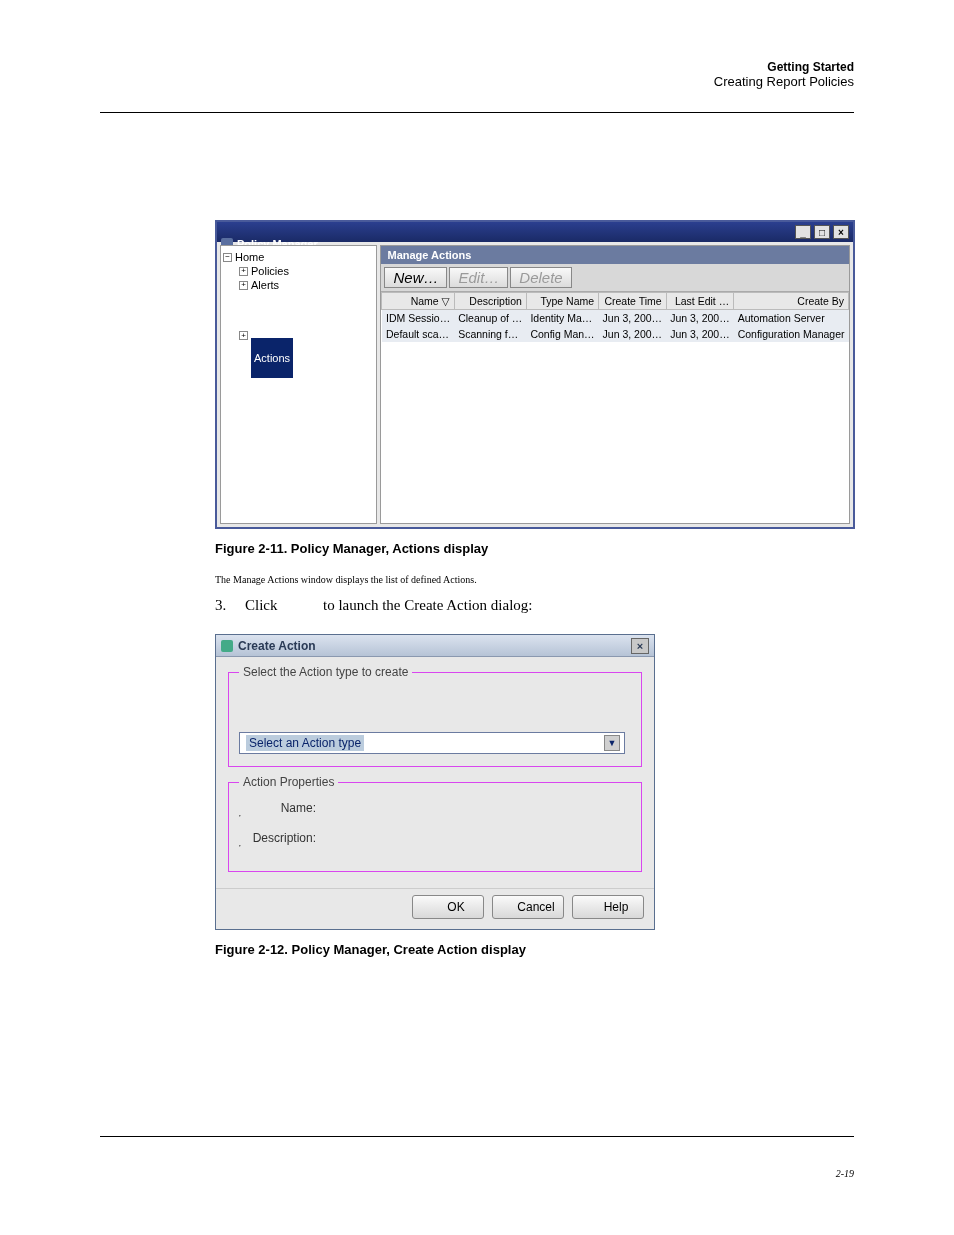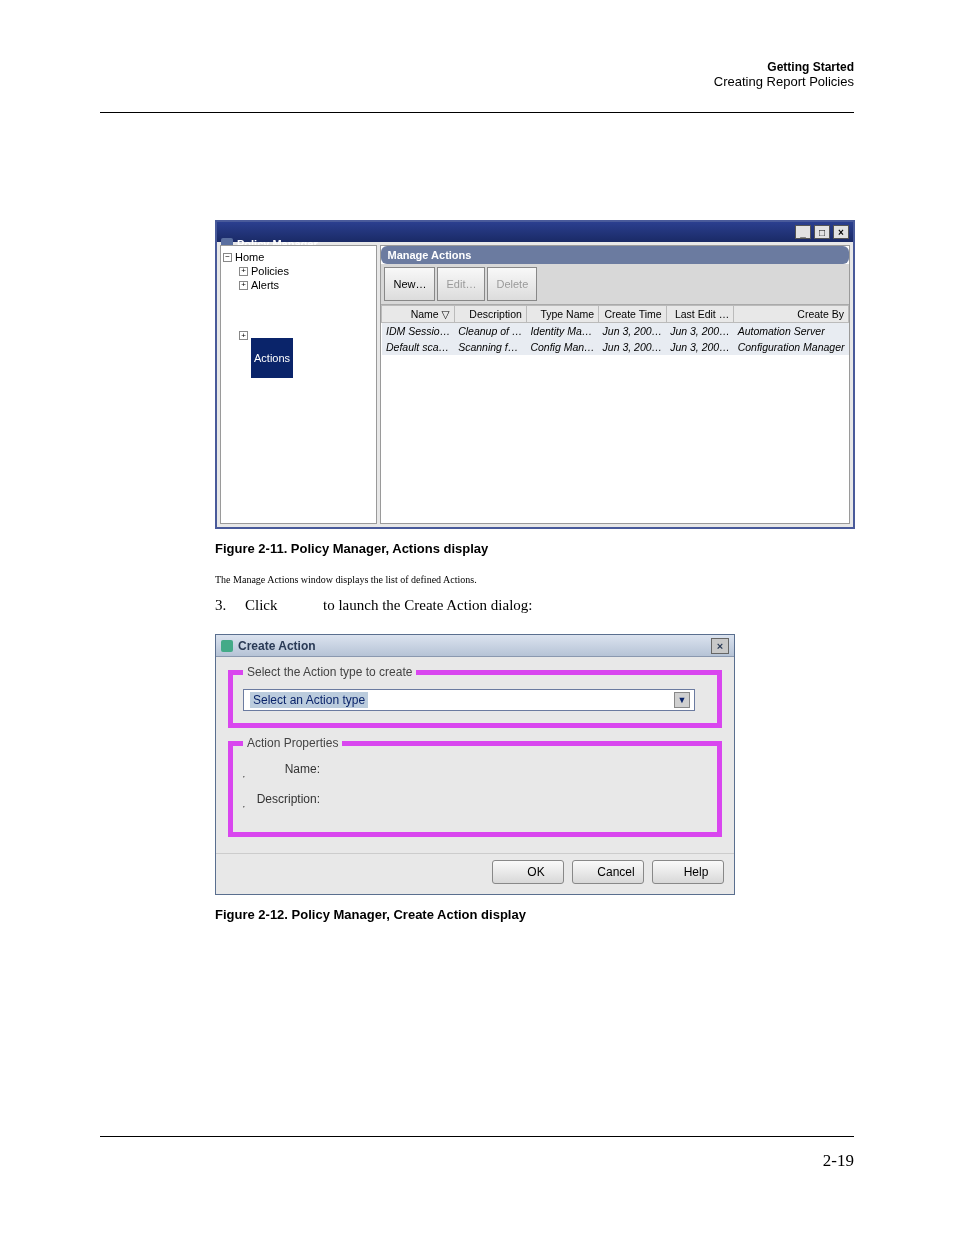--- a/index.html
+++ b/index.html
@@ -52,22 +52,23 @@
     position: absolute;
     left: 100px;
     right: 100px;
     bottom: 90px;
     border: 0;
     border-top: 1px solid #000;
   }
   .page-num {
     position: absolute;
     right: 100px;
-    bottom: 64px;
-    font-size: 17px;
+    bottom: 56px;
+    font-size: 10px;
+    font-style: italic;
   }
 
   
   .pm-window {
     width: 640px;
     border: 2px solid #495a9a;
     background: #e8e8e8;
     font-family: Tahoma, Arial, sans-serif;
     font-size: 11px;
   }
@@ -99,65 +100,67 @@
     padding: 4px 2px;
   }
   .tree-item { display: flex; align-items: center; gap: 3px; padding: 1px 0; }
   .tree-indent { margin-left: 16px; }
   .tree-box {
     width: 9px; height: 9px; border: 1px solid #888; display: inline-flex;
     align-items: center; justify-content: center; font-size: 8px; line-height: 1;
   }
   .tree-selected { background: #0a246a; color: #fff; padding: 14px 3px; margin-top: 45px; }
   .pm-main { flex: 1; background: #fff; margin: 3px 3px 3px 0; border: 1px solid #9a9a9a; display: flex; flex-direction: column; }
-  .ma-header { background: #6b7ba0; color: #fff; padding: 3px 6px; font-weight: bold; border-radius: 6px; }
+  .ma-header { background: #6b7ba0; color: #fff; padding: 3px 6px; font-weight: bold; }
   .ma-toolbar { background: #d8d8d8; padding: 3px; display: flex; gap: 2px; border-bottom: 1px solid #aaa; }
   .ma-btn {
     background: linear-gradient(#f8f8f8,#dcdcdc);
     border: 1px solid #888;
-    padding: 10px 8px;
-    font-size: 11px;
+    padding: 1px 8px;
+    font-size: 15px;
+    font-style: italic;
   }
   .ma-btn.disabled { color: #9a9a9a; }
   .ma-table { flex: 1; background: #fff; }
   .ma-table table { width: 100%; border-collapse: collapse; font-size: 10.5px; }
   .ma-table th {
     background: #e8e8e8; border: 1px solid #bbb; padding: 2px 4px;
     text-align: right; font-weight: normal;
   }
-  .ma-table td { padding: 2px 4px; border-bottom: 0; white-space: nowrap; font-style: italic; }
+  .ma-table td { padding: 2px 4px; border-bottom: 0; white-space: nowrap; }
   .ma-table tr.alt { background: #f2f4f8; }
   .ma-table tr { background: #e8ecf2; }
 
   
   .ca-window {
-    width: 520px;
+    width: 440px;
     border: 1px solid #5a6f8f;
     background: #e8e8e8;
     font-family: Tahoma, Arial, sans-serif;
     font-size: 12px;
   }
   .ca-titlebar {
     height: 22px;
     background: linear-gradient(#dbe3ef, #b6c3d6);
     display: flex; align-items: center; justify-content: space-between;
     padding: 0 5px; color: #2a3a55; font-weight: bold;
     border-bottom: 1px solid #8a98af;
   }
   .ca-close {
     width: 18px; height: 16px; background: #c8c8c8; border: 1px solid #666;
     display: flex; align-items: center; justify-content: center; font-size: 11px;
   }
   .ca-body { padding: 8px 10px; }
-  .ca-fieldset { border: 5px solid #d946ef; padding: 10px 22px 12px 10px; margin-bottom: 8px; }
+  .ca-fieldset { border: 1px solid #d946ef; padding: 10px 16px 12px 10px; margin-bottom: 8px; }
   .ca-legend { color: #444; font-size: 12px; padding: 0 4px; background: #e8e8e8; }
   .ca-select {
     width: 100%; height: 22px; border: 1px solid #6b7ba0;
     background: #fff; color: #0a246a; display: flex; align-items: center; justify-content: space-between;
     padding: 0 4px 0 6px;
+    margin-top: 43px;
   }
   .ca-select .sel-text { background: #bcd; color: #0a246a; padding: 1px 3px; }
   .ca-select .sel-arrow {
     width: 16px; height: 16px; background: #d0d0d0; border: 1px solid #888;
     display: flex; align-items: center; justify-content: center; font-size: 9px;
   }
   .ca-row { display: flex; align-items: flex-start; margin-bottom: 12px; flex-direction: column; }
   .ca-label { width: 85px; text-align: right; padding-right: 8px; padding-top: 2px; color: #333; }
   .ca-input { flex: 1; height: 20px; background: #fff; border-top: 1px solid #777; border-left: 1px solid #777; border-right: 1px solid #ddd; border-bottom: 1px solid #ddd; }
   .ca-textarea { flex: 1; height: 60px; background: #fff; border-top: 1px solid #777; border-left: 1px solid #777; border-right: 1px solid #ddd; border-bottom: 1px solid #ddd; }

